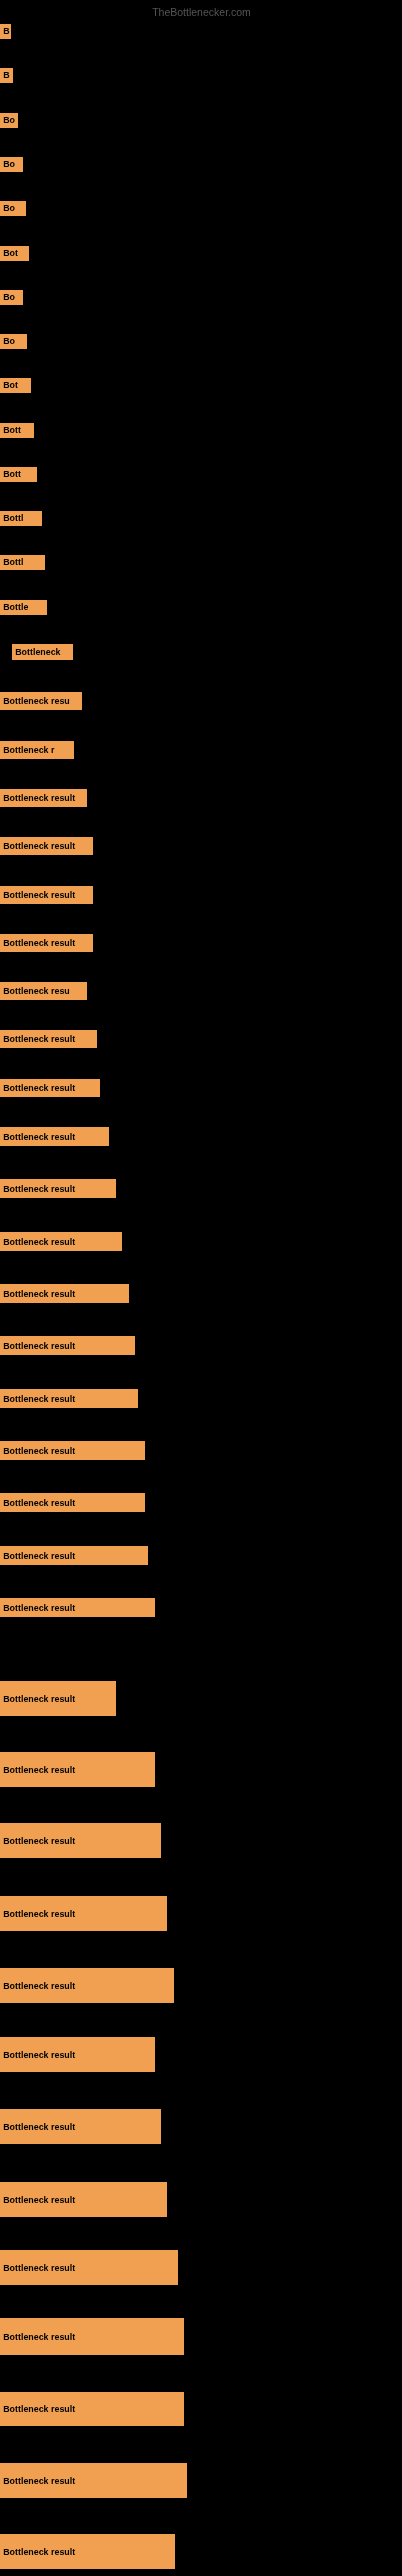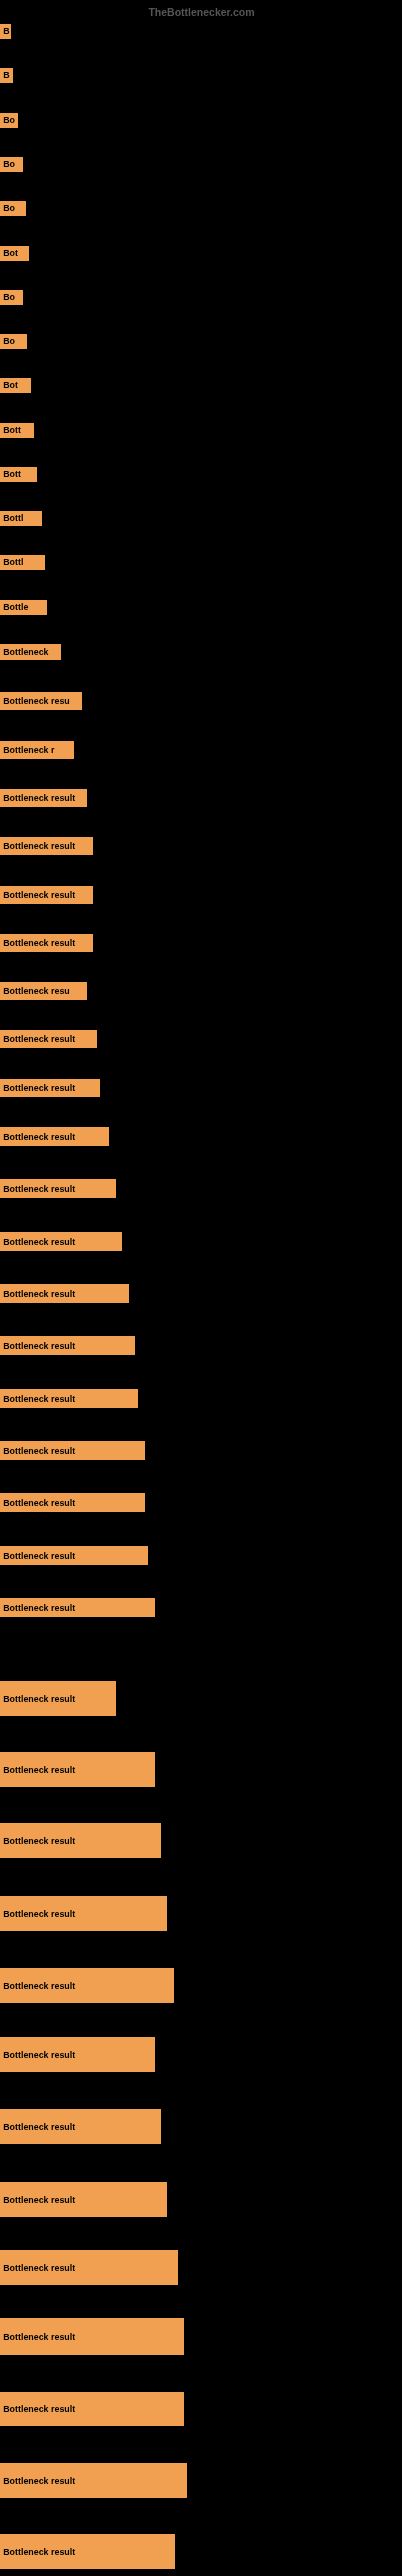--- a/index.html
+++ b/index.html
@@ -15,21 +15,20 @@
       position: relative;
     }
     .site-title {
       position: absolute;
       top: 6.4px;
       left: 50%;
       transform: translateX(-50%);
       color: #555;
       font-size: 10.5px;
       white-space: nowrap;
-      font-weight: bold;
     }
     .bar-container {
       position: absolute;
       left: 0;
     }
     .bar {
       background-color: #f0a050;
       display: flex;
       align-items: center;
       padding: 1.6px 3.2px;
@@ -81,21 +80,21 @@
     </div>
     <div class="bar-container" style="top: 511px; left: 0px;">
       <div class="bar" style="width: 42px; height: 14.5px;">Bottl</div>
     </div>
     <div class="bar-container" style="top: 555px; left: 0px;">
       <div class="bar" style="width: 45px; height: 14.5px;">Bottl</div>
     </div>
     <div class="bar-container" style="top: 600px; left: 0px;">
       <div class="bar" style="width: 47px; height: 14.5px;">Bottle</div>
     </div>
-    <div class="bar-container" style="top: 644px; left: 0px;">
+    <div class="bar-container" style="top: 644px; left: 12px;">
       <div class="bar" style="width: 61px; height: 16px;">Bottleneck</div>
     </div>
     <div class="bar-container" style="top: 692px; left: 0px;">
       <div class="bar" style="width: 82px; height: 17.7px;">Bottleneck resu</div>
     </div>
     <div class="bar-container" style="top: 741px; left: 0px;">
       <div class="bar" style="width: 74px; height: 17.7px;">Bottleneck r</div>
     </div>
     <div class="bar-container" style="top: 789px; left: 0px;">
       <div class="bar" style="width: 87px; height: 17.7px;">Bottleneck result</div>

